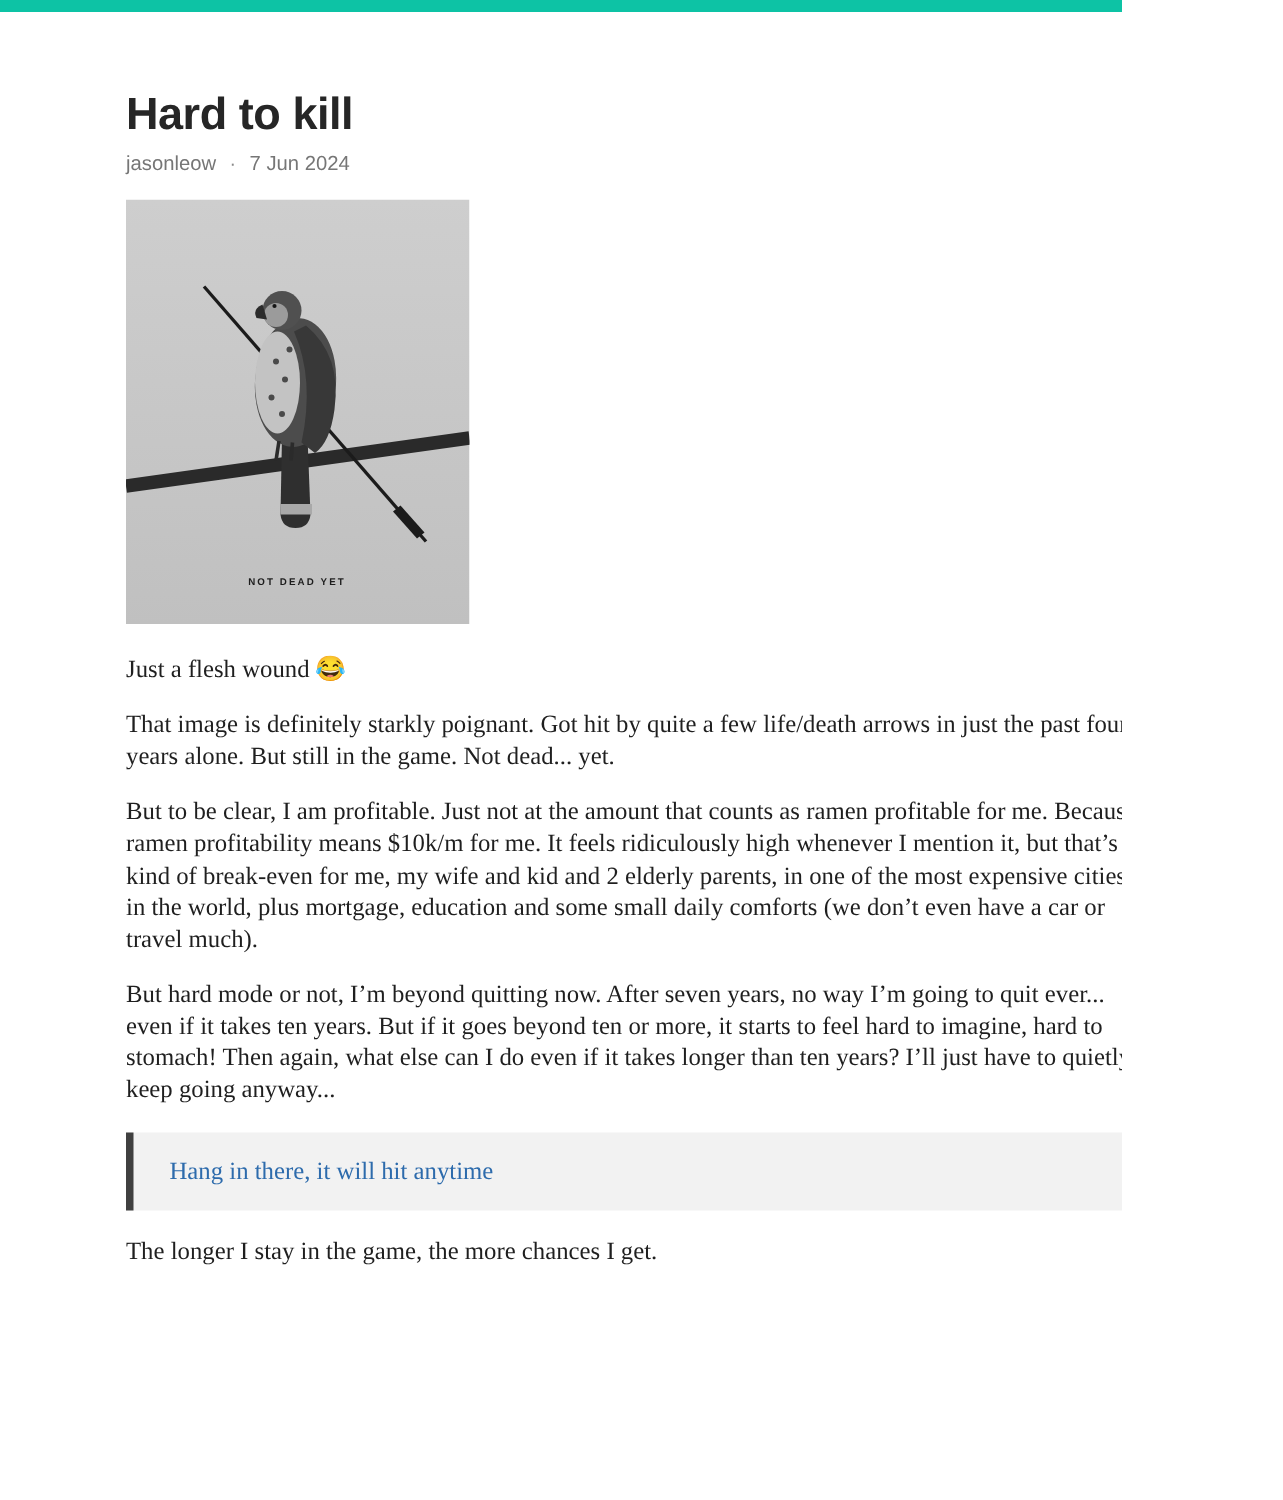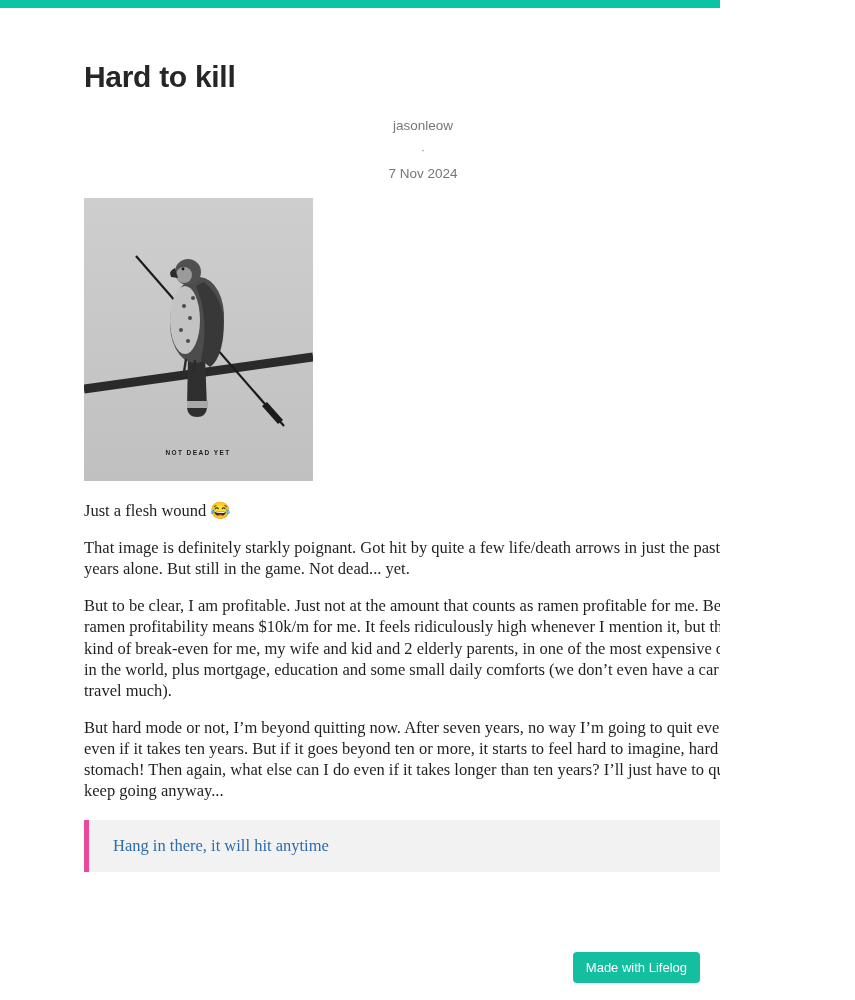--- a/index.html
+++ b/index.html
@@ -5,20 +5,21 @@
   html, body { margin: 0; padding: 0; }
   body { background: #ffffff; }
   #page {
     position: relative;
     width: 720px;
     height: 1000px;
     background: #ffffff;
     overflow: hidden;
     font-family: "Liberation Serif", "DejaVu Serif", serif;
     color: #222222;
+    padding-left: 28px;
   }
   .accent-bar {
     position: absolute;
     top: 0; left: 0;
     width: 855px;
     height: 8px;
     background: #0dc3a5;
   }
   .container {
     position: absolute;
@@ -29,47 +30,46 @@
   h1.title {
     margin: 52px 0 0 0;
     font-family: "Liberation Sans", "DejaVu Sans", sans-serif;
     font-weight: 700;
     font-size: 30px;
     line-height: 1.1;
     color: #262626;
     letter-spacing: -0.3px;
   }
   .byline {
-    margin-top: 25px;
+    margin-top: 8px;
     font-family: "Liberation Sans", "DejaVu Sans", sans-serif;
     font-size: 13.5px;
     color: #767676;
     display: flex;
     align-items: center;
     gap: 9px;
-    flex-direction: column;
   }
   .byline .dot { font-size: 13px; color: #8a8a8a; }
   p.body-para {
     margin: 16px 0 0 0;
     font-size: 16.5px;
     line-height: 1.28;
     color: #1f1f1f;
   }
   p.first-para { margin-top: 24px; }
   figure.post-image {
     margin: 17px 0 0 0;
     width: 229px;
     height: 283px;
   }
   figure.post-image svg { display: block; }
   blockquote.quote-block {
     margin: 19px 0 0 0;
     background: #f2f2f2;
-    border-left: 5px solid #ec4899;
+    border-left: 5px solid #404040;
     padding: 16px 16px 16px 24px;
   }
   blockquote.quote-block a {
     color: #2d6bac;
     text-decoration: none;
     font-size: 16.5px;
     cursor: pointer;
   }
   .made-with-badge {
     position: absolute;
@@ -91,21 +91,21 @@
 
 <div id="page">
   <div class="accent-bar"></div>
 
   <div class="container">
     <h1 class="title">Hard to kill</h1>
 
     <div class="byline">
       <span>jasonleow</span>
       <span class="dot">·</span>
-      <span>7 Nov 2024</span>
+      <span>7 Jun 2024</span>
     </div>
 
 
     <figure class="post-image">
       <svg width="229" height="283" viewBox="0 0 229 283" xmlns="http://www.w3.org/2000/svg">
         <defs>
           <linearGradient id="sky" x1="0" y1="0" x2="0" y2="1">
             <stop offset="0" stop-color="#cecece"></stop>
             <stop offset="1" stop-color="#c0c0c0"></stop>
           </linearGradient>
@@ -147,16 +147,16 @@
 
     <p class="body-para" style="margin-top:19px">Just a flesh wound 😂</p>
     <p class="body-para">That image is definitely starkly poignant. Got hit by quite a few life/death arrows in just the past four years alone. But still in the game. Not dead... yet.</p>
     <p class="body-para">But to be clear, I am profitable. Just not at the amount that counts as ramen profitable for me. Because ramen profitability means $10k/m for me. It feels ridiculously high whenever I mention it, but that’s kind of break-even for me, my wife and kid and 2 elderly parents, in one of the most expensive cities in the world, plus mortgage, education and some small daily comforts (we don’t even have a car or travel much).</p>
     <p class="body-para">But hard mode or not, I’m beyond quitting now. After seven years, no way I’m going to quit ever... even if it takes ten years. But if it goes beyond ten or more, it starts to feel hard to imagine, hard to stomach! Then again, what else can I do even if it takes longer than ten years? I’ll just have to quietly keep going anyway...</p>
 
     <blockquote class="quote-block">
       <a href="#">Hang in there, it will hit anytime</a>
     </blockquote>
 
+    <p class="body-para quote-margin">The longer I stay in the game, the more chances I get.</p>
   </div>
 
-  <button class="made-with-badge">Made with Lifelog</button>
 </div>
 
 </body></html>

